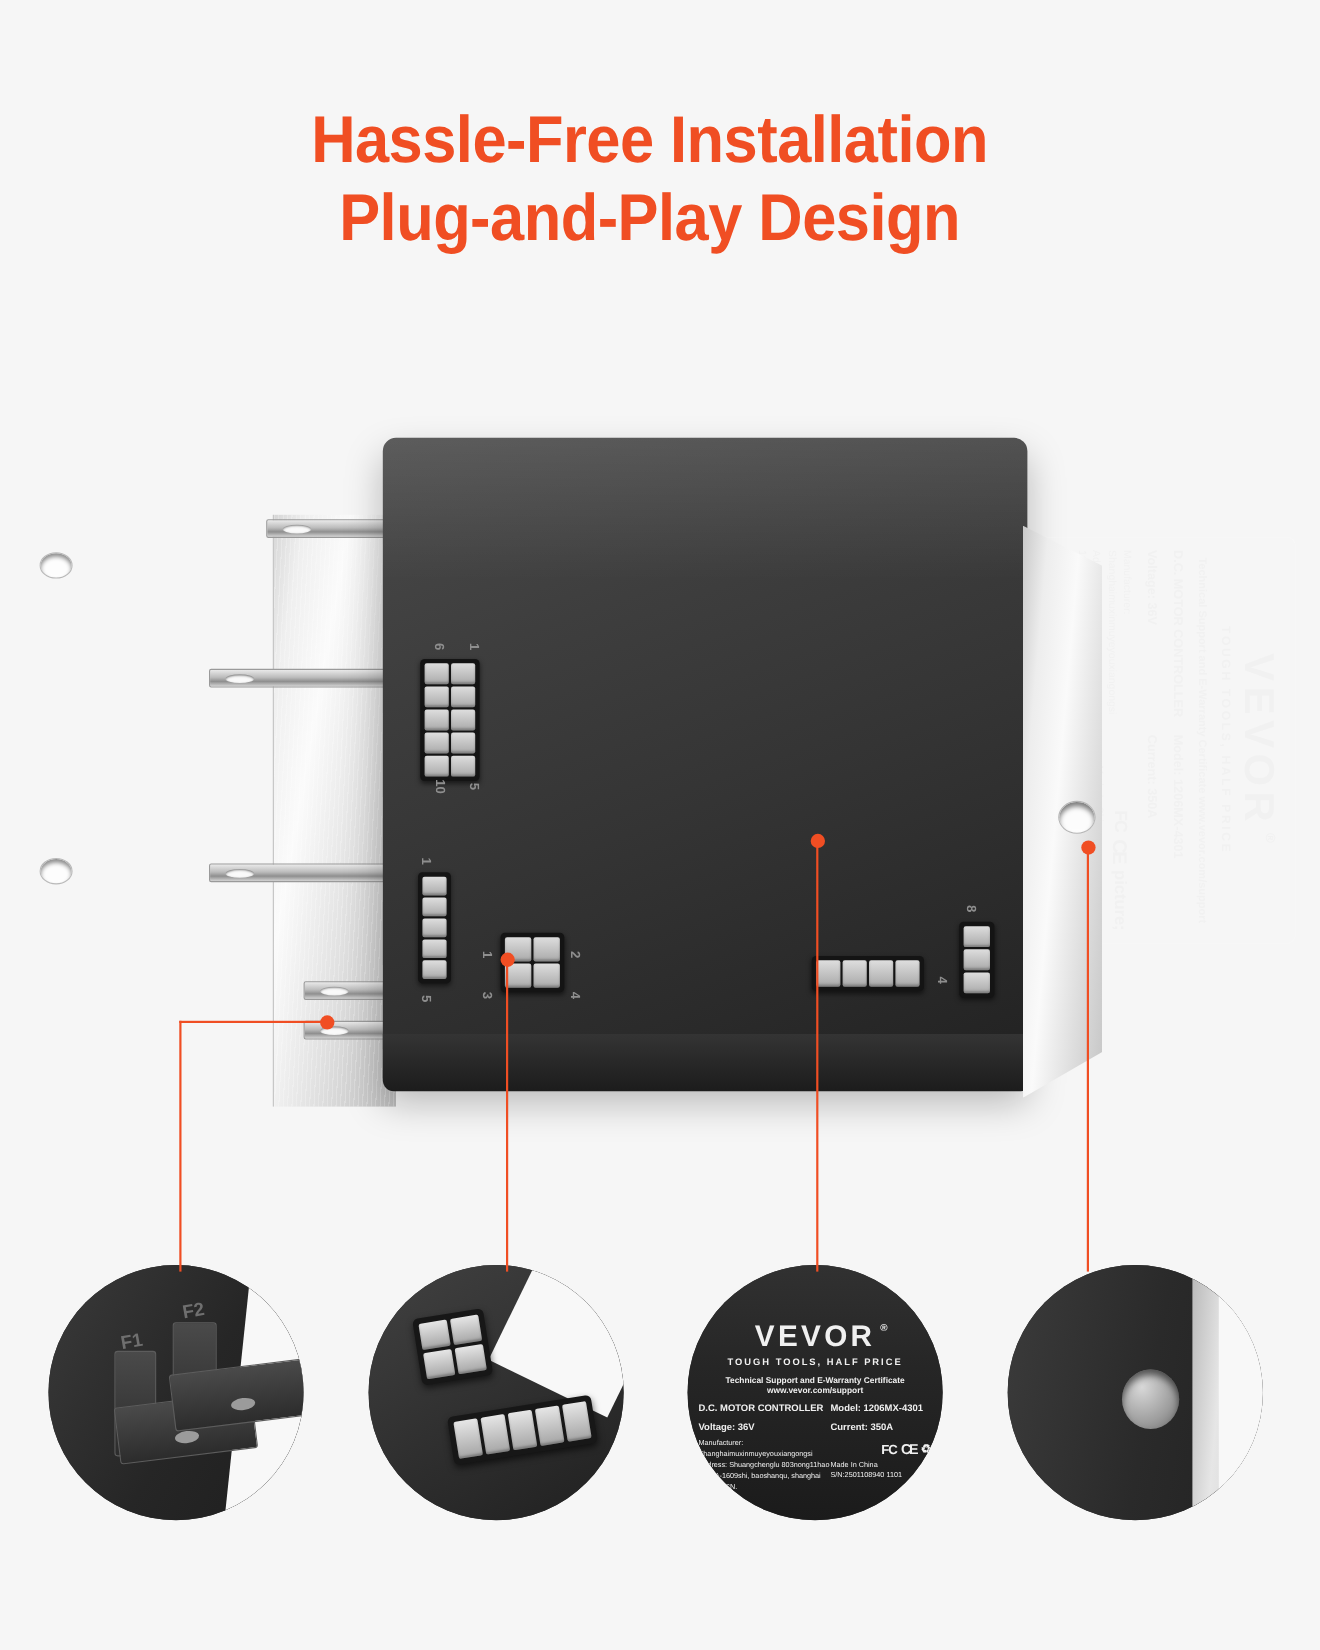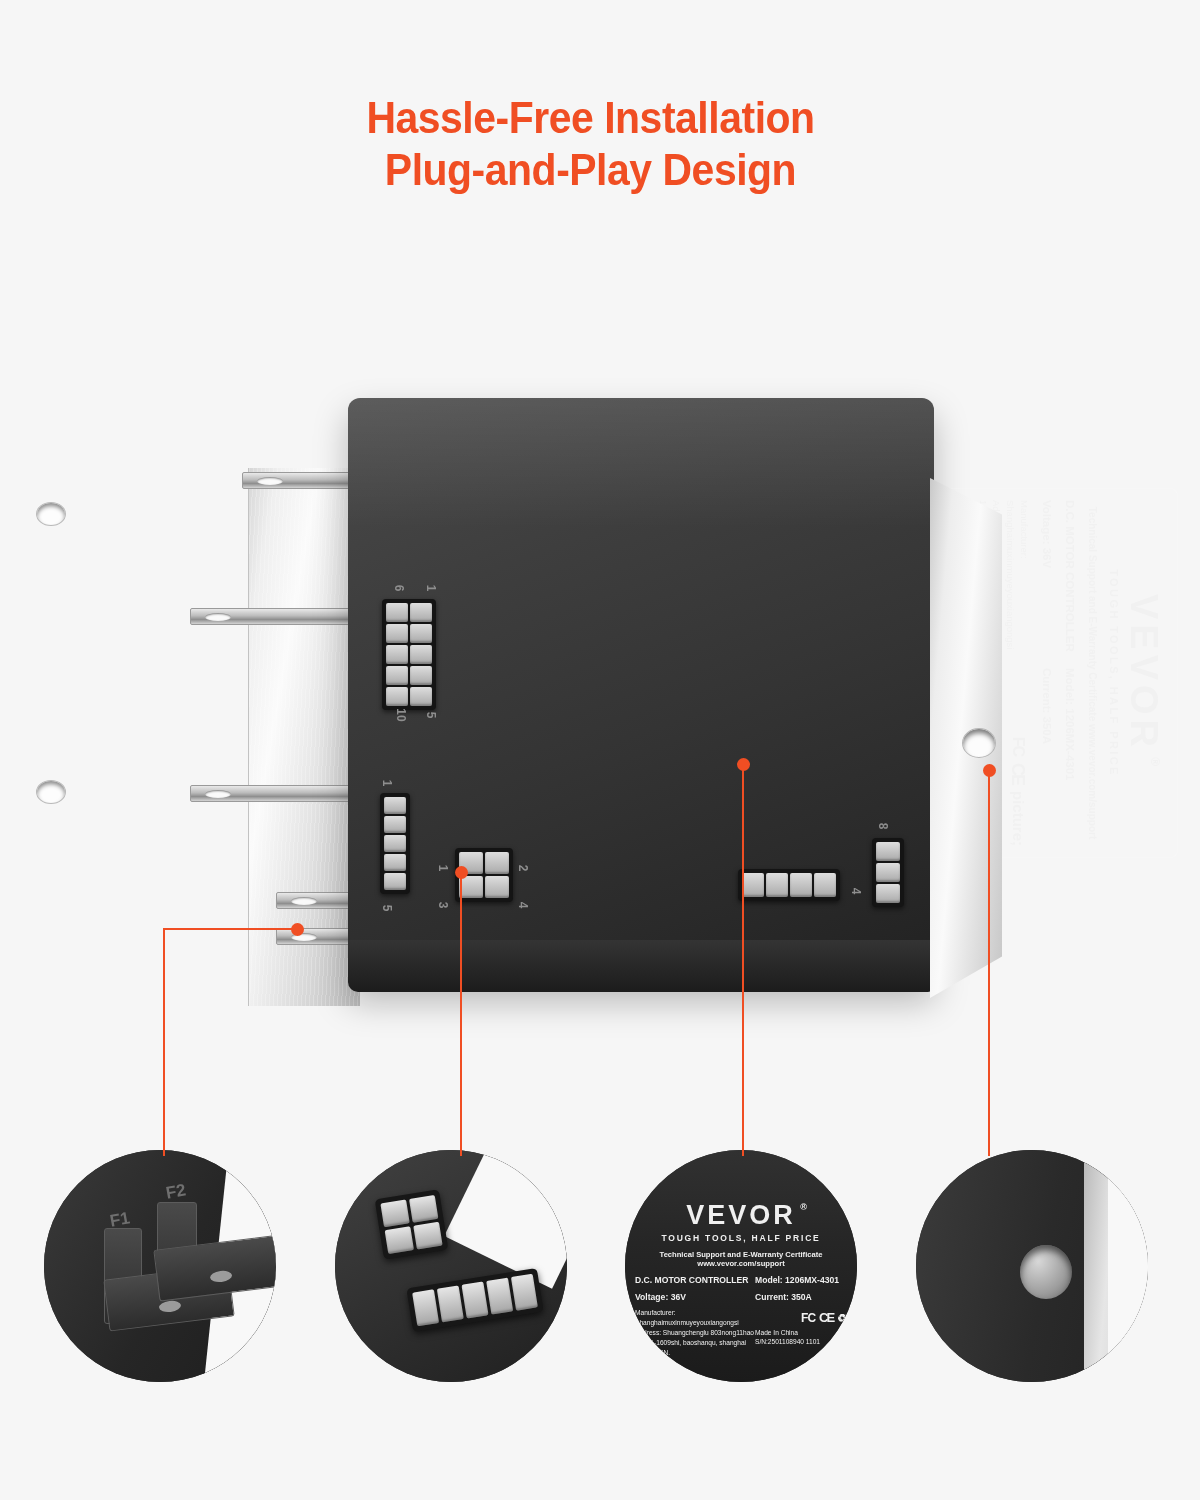--- a/index.html
+++ b/index.html
@@ -10,21 +10,21 @@
     overflow: hidden;
   }
   .page { position: relative; width: 1200px; height: 1500px; background: #f6f6f6; }
 
   
   .headline {
     position: absolute; top: 92px; left: 0; width: 1181px;
     text-align: center;
     color: #f04e23;
     font-weight: 800;
-    font-size: 44px;
+    font-size: 60px;
     line-height: 1.18;
     letter-spacing: -0.5px;
     font-stretch: condensed;
   }
   .headline .l1, .headline .l2 { display: block; white-space: nowrap; transform: scaleX(0.93); }
 
   
   .stage { position: absolute; left: 0; top: 380px; width: 1200px; height: 680px; }
 
   

